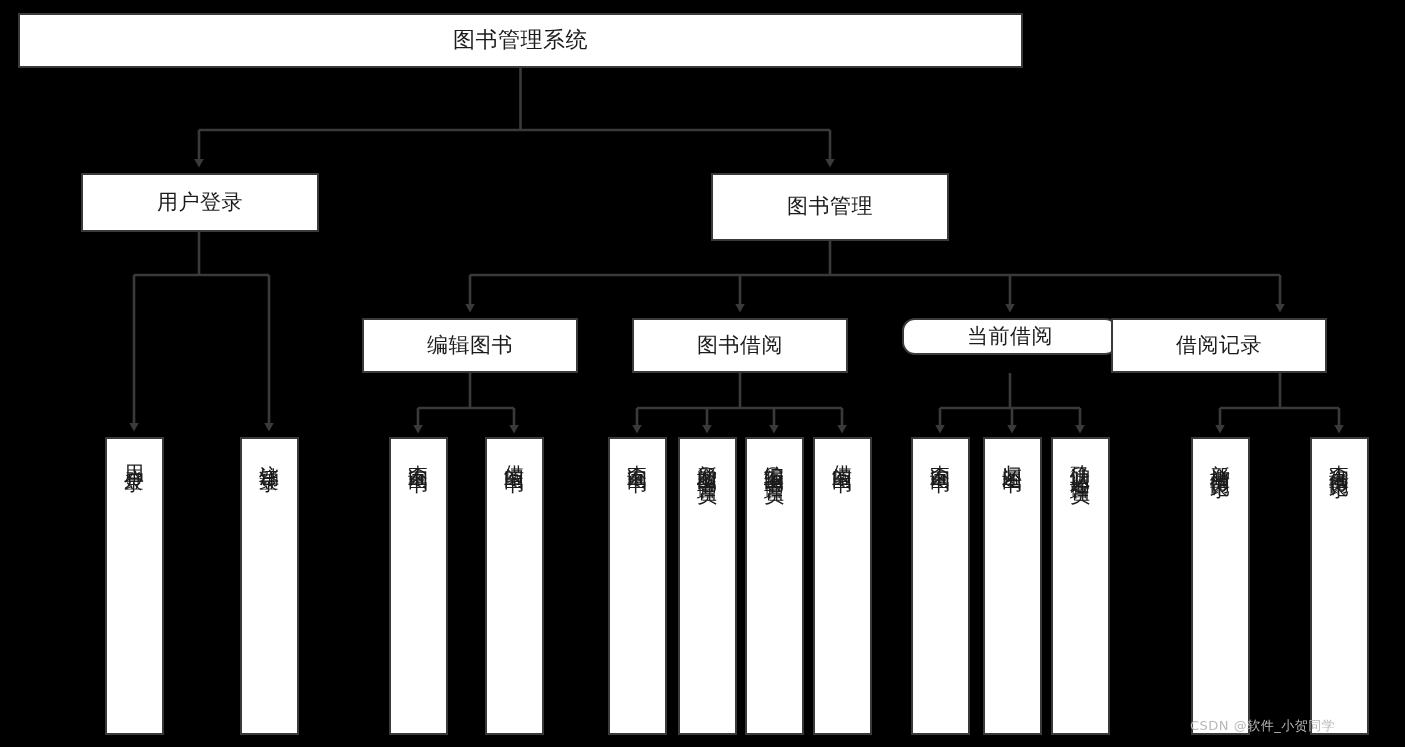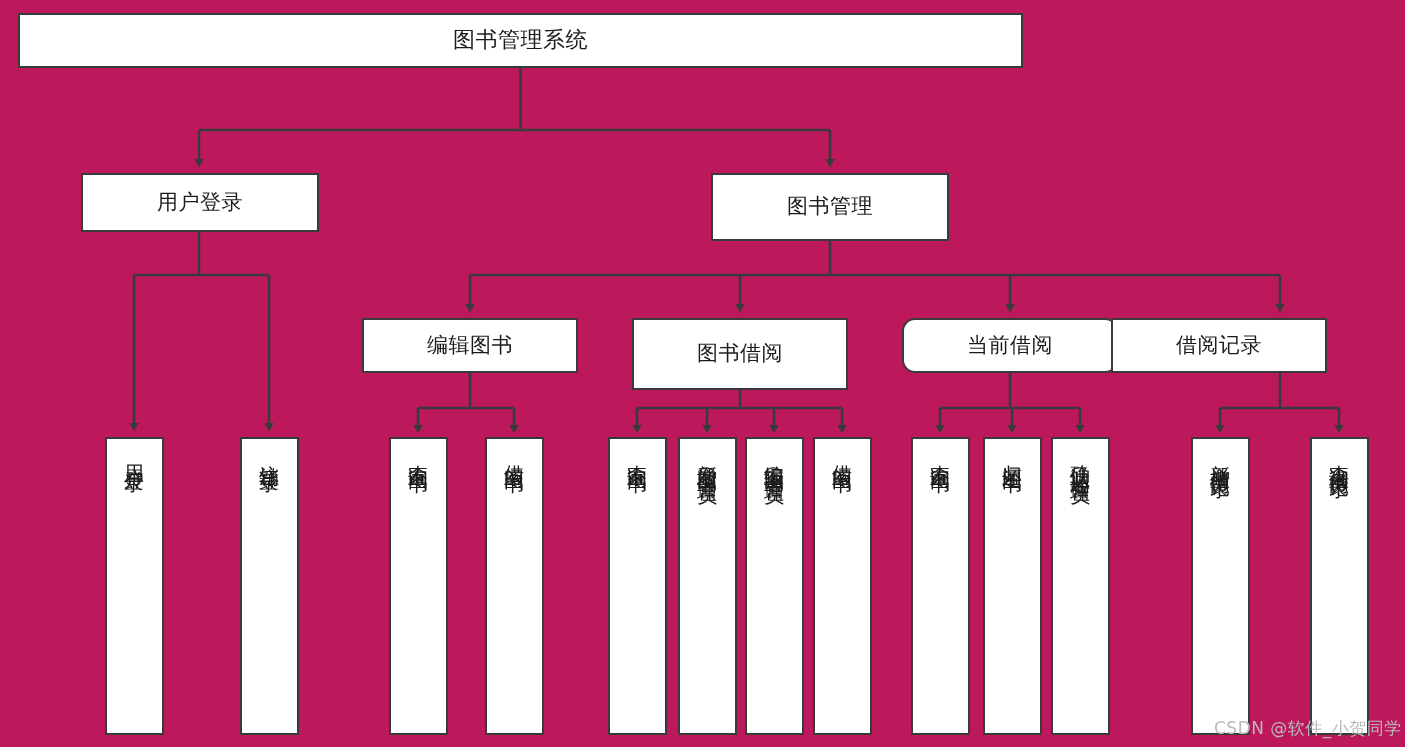--- a/index.html
+++ b/index.html
@@ -12,21 +12,21 @@
     width: 1405px;
     height: 747px;
     font-family: "DejaVu Sans", "Liberation Sans", sans-serif;
     overflow: hidden;
     position: relative;
   }
   #diagram-root {
     position: relative;
     width: 1405px;
     height: 747px;
-    background: #be185d;
+    background: #000000;
   }
   svg.wires {
     position: absolute;
     left: 0;
     top: 0;
     width: 1405px;
     height: 747px;
     pointer-events: none;
   }
   .node {
@@ -59,25 +59,24 @@
     writing-mode: vertical-rl;
     text-orientation: upright;
     font-size: 20px;
     letter-spacing: 3px;
     line-height: 1;
   }
   .node.root .label { font-size: 22px; }
   #watermark {
     position: absolute;
     color: #b9b9b9;
-    font-size: 17px;
+    font-size: 13px;
     letter-spacing: 0.5px;
     white-space: nowrap;
     user-select: none;
-    margin-left: 24px;
   }
 </style>
 </head>
 <body>
 
 <div id="diagram-root">
 
   <svg class="wires" viewBox="0 0 1405 747" xmlns="http://www.w3.org/2000/svg">
     <defs>
       <marker id="arrowhead" markerWidth="9" markerHeight="10" refX="1.5" refY="5" orient="auto" markerUnits="userSpaceOnUse">
@@ -137,24 +136,24 @@
   <div class="node horizontal" style="left:81px; top:173px; width:238px; height:59px;">
     <span class="label">用户登录</span>
   </div>
   <div class="node horizontal" style="left:711px; top:173px; width:238px; height:68px;">
     <span class="label">图书管理</span>
   </div>
 
   <div class="node horizontal" style="left:362px; top:318px; width:216px; height:55px;">
     <span class="label">编辑图书</span>
   </div>
-  <div class="node horizontal" style="left:632px; top:318px; width:216px; height:72px;">
+  <div class="node horizontal" style="left:632px; top:318px; width:216px; height:55px;">
     <span class="label">图书借阅</span>
   </div>
-  <div class="node horizontal" style="left:902px; top:318px; width:216px; height:55px;border-radius:13px;">
+  <div class="node horizontal" style="left:902px; top:318px; width:216px; height:37px;border-radius:13px;">
     <span class="label">当前借阅</span>
   </div>
   <div class="node horizontal" style="left:1111px; top:318px; width:216px; height:55px;">
     <span class="label">借阅记录</span>
   </div>
 
   <div class="node vertical" style="left:105px; top:437px; width:59px; height:298px;">
     <span class="label">用户登录</span>
   </div>
   <div class="node vertical" style="left:240px; top:437px; width:59px; height:298px;">

